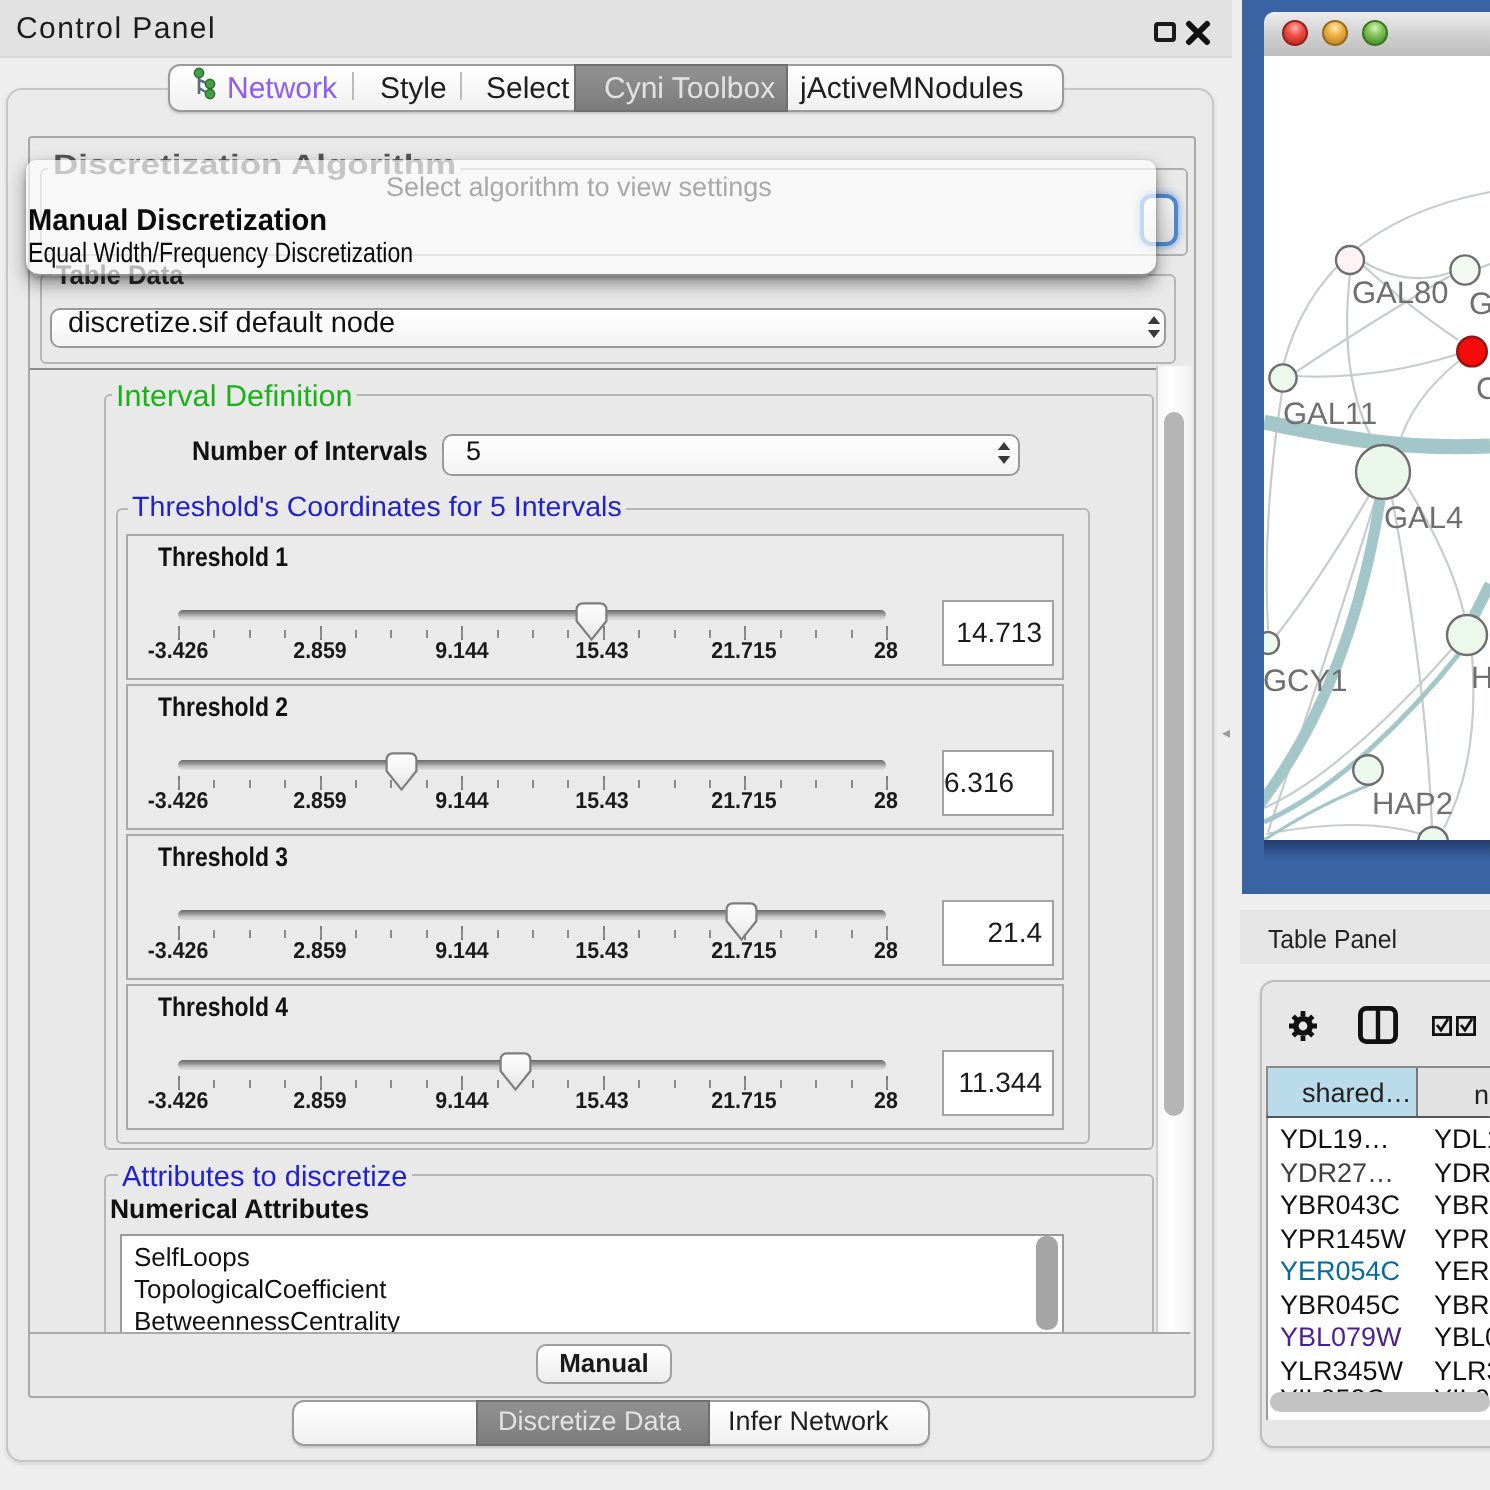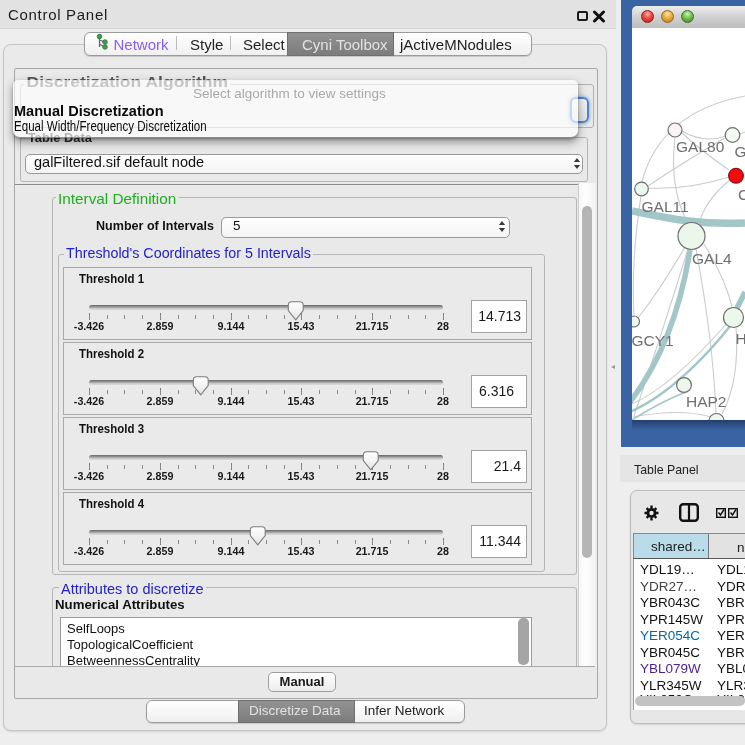--- a/index.html
+++ b/index.html
@@ -40,21 +40,21 @@
 <div class="lbl" style="left:400px;top:36px;font-size:15px;color:#1e1e1e;">jActiveMNodules</div>
 
 <div class="abs" style="left:20px;top:84px;width:572px;height:42px;border:1px solid #b0b0b0;border-radius:3px;"></div>
 <div class="lbl" style="left:24px;top:74px;font-size:14px;font-weight:bold;color:#555;background:#e9e9e9;padding:0 2px;transform:scaleX(1.25);transform-origin:left center;">Discretization Algorithm</div>
 
 <div class="abs" style="left:570px;top:96.5px;width:15px;height:22px;background:linear-gradient(180deg,#f4f4f4,#e0e0e0);border:2px solid #4e88cc;border-radius:6px;box-shadow:0 0 3px 1px rgba(90,140,210,0.55);"></div>
 
 <div class="abs" style="left:20px;top:137px;width:566px;height:43px;border:1px solid #b6b6b6;border-radius:3px;"></div>
 <div class="lbl" style="left:26px;top:130px;font-size:13.5px;font-weight:bold;color:#2b2b2b;background:#e9e9e9;padding:0 2px;transform:scaleX(0.95);transform-origin:left center;">Table Data</div>
 <div class="abs" style="left:25px;top:154px;width:556px;height:18px;background:linear-gradient(180deg,#ffffff,#f3f3f3);border:1px solid #9a9a9a;border-radius:5px;"></div>
-<div class="lbl" style="left:34px;top:153.5px;font-size:14.5px;color:#111;">galFiltered.sif default node</div>
+<div class="lbl" style="left:34px;top:153.5px;font-size:14.5px;color:#111;">discretize.sif default node</div>
 <svg class="abs" style="left:572.5px;top:156.5px;" width="8" height="13" viewBox="0 0 8 13">
   <path d="M4 1 L7.1 5 H0.9 Z" fill="#3a3a3a"></path>
     <path d="M4 12 L0.9 8 H7.1 Z" fill="#3a3a3a"></path>
 </svg>
 
 <div class="abs" style="left:15px;top:184px;width:580px;height:1px;background:#8d8d8d;"></div>
 
 <div class="abs" style="left:52px;top:197px;width:523px;height:376px;border:1px solid #b6b6b6;border-radius:3px;"></div>
 <div class="lbl" style="left:56px;top:189.5px;font-size:15px;color:#19b219;transform:scaleX(1.02);transform-origin:left center;background:#e9e9e9;padding:0 2px;">Interval Definition</div>
 
@@ -106,21 +106,21 @@
 <svg class="abs" style="left:192.0px;top:375.5px;" width="18" height="20" viewBox="0 0 18 20">
   <defs>
       <linearGradient id="thg2" x1="0" y1="0" x2="0" y2="1">
         <stop offset="0" stop-color="#fdfdfd"></stop>
         <stop offset="0.5" stop-color="#f4f4f4"></stop>
         <stop offset="1" stop-color="#e2e2e2"></stop>
       </linearGradient>
     </defs>
   <path d="M4.6,0.7 h8.3 q3.3,0 3.3,3.3 v5.5 l-7.45,9.3 l-7.45,-9.3 v-5.5 q0,-3.3 3.3,-3.3 z" fill="url(#thg2)" stroke="#7d7d7d" stroke-width="1.1"></path>
 </svg>
-<div class="abs" style="left:471px;top:375.0px;width:49px;height:31px;background:#fff;border:1.5px solid #a3a3a3;font-size:14px;color:#1a1a1a;text-align:center;line-height:31px;padding-right:4.5px;">6.316</div>
+<div class="abs" style="left:471px;top:375.0px;width:49px;height:31px;background:#fff;border:1.5px solid #a3a3a3;font-size:14px;color:#1a1a1a;text-align:left;line-height:31px;padding-right:4.5px;">6.316</div>
 
 <div class="abs" style="left:63px;top:416.5px;width:469px;height:73px;background:#eaeaea;border:1px solid #a9a9a9;box-sizing:border-box;"></div>
 <div class="lbl" style="left:79px;top:420.5px;font-size:13.5px;font-weight:bold;color:#111;transform:scaleX(0.85);transform-origin:left center;">Threshold 3</div>
 <div class="abs" style="left:89px;top:455.0px;width:354px;height:5px;border-radius:2.5px;background:linear-gradient(180deg,#686868 0%,#9a9a9a 40%,#c9c9c9 70%,#dcdcdc 100%);"></div>
 <div class="abs" style="left:88.5px;top:463.0px;width:356px;height:7px;background:repeating-linear-gradient(90deg,#7d7d7d 0 1px,transparent 1px 70.8px);"></div>
 <div class="abs" style="left:88.5px;top:464.5px;width:356px;height:4.5px;background:repeating-linear-gradient(90deg,#8a8a8a 0 1px,transparent 1px 17.7px);"></div>
 <div class="lbl" style="left:89.0px;top:469.5px;font-size:11.5px;font-weight:bold;color:#1a1a1a;transform:translateX(-50%) scaleX(0.93);">-3.426</div>
 <div class="lbl" style="left:159.8px;top:469.5px;font-size:11.5px;font-weight:bold;color:#1a1a1a;transform:translateX(-50%) scaleX(0.93);">2.859</div>
 <div class="lbl" style="left:230.6px;top:469.5px;font-size:11.5px;font-weight:bold;color:#1a1a1a;transform:translateX(-50%) scaleX(0.93);">9.144</div>
 <div class="lbl" style="left:301.4px;top:469.5px;font-size:11.5px;font-weight:bold;color:#1a1a1a;transform:translateX(-50%) scaleX(0.93);">15.43</div>

